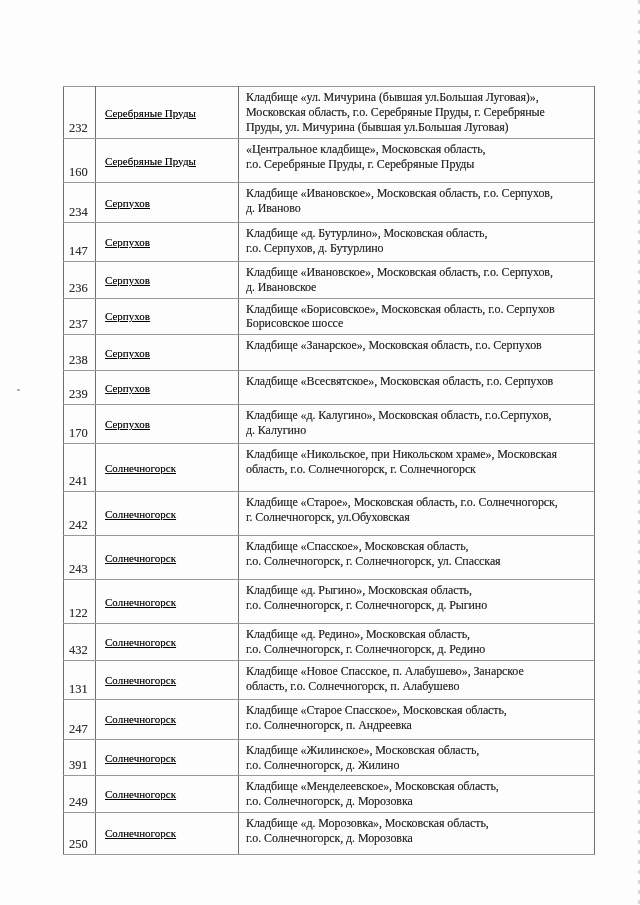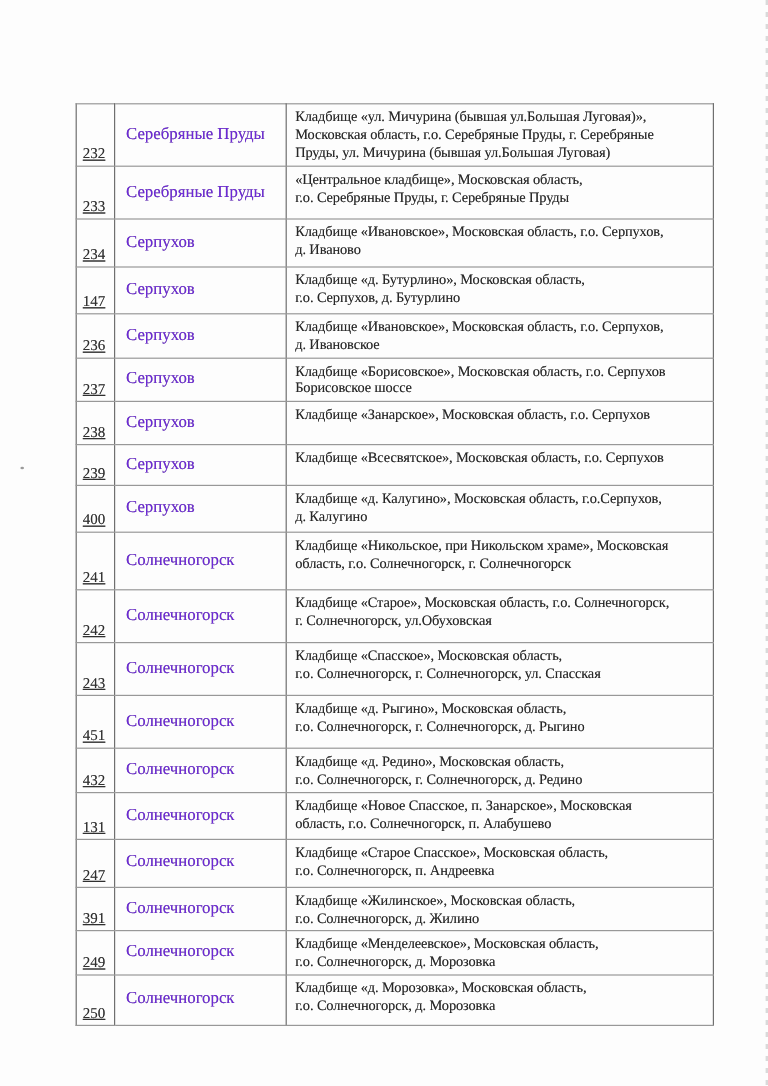--- a/index.html
+++ b/index.html
@@ -41,27 +41,27 @@
     border-top: 1px solid #989898;
     border-bottom: 1px solid #989898;
     text-shadow: 0 0 0.5px rgba(50,50,50,0.55);
     overflow: hidden;
   }
   td.num {
     vertical-align: bottom;
     padding: 16px 2px 2px 5px;
     font-size: 12.5px;
     color: #303030;
-    text-decoration: underline;
   }
   td.name {
     vertical-align: middle;
     padding: 2px 4px 2px 9px;
-    font-size: 14px;
-    color: #6d28d9;
+    font-size: 11px;
+    color: #000000;
+    text-decoration: underline;
   }
   td.desc {
     vertical-align: top;
     padding: 3px 6px 3px 7px;
     font-size: 12px;
     line-height: 14.8px;
     letter-spacing: -0.1px;
     white-space: pre-line;
     color: #282828;
   }
@@ -123,21 +123,21 @@
     </colgroup>
     <tbody id="table-body">
         <tr>
           <td class="num">232</td>
           <td class="name">Серебряные Пруды</td>
           <td class="desc">Кладбище «ул. Мичурина (бывшая ул.Большая Луговая)»,
 Московская область, г.о. Серебряные Пруды, г. Серебряные
 Пруды, ул. Мичурина (бывшая ул.Большая Луговая)</td>
         </tr>
         <tr>
-          <td class="num">233</td>
+          <td class="num">160</td>
           <td class="name">Серебряные Пруды</td>
           <td class="desc">«Центральное кладбище», Московская область,
 г.о. Серебряные Пруды, г. Серебряные Пруды</td>
         </tr>
         <tr>
           <td class="num">234</td>
           <td class="name">Серпухов</td>
           <td class="desc">Кладбище «Ивановское», Московская область, г.о. Серпухов,
 д. Иваново</td>
         </tr>
@@ -163,21 +163,21 @@
           <td class="num">238</td>
           <td class="name">Серпухов</td>
           <td class="desc">Кладбище «Занарское», Московская область, г.о. Серпухов</td>
         </tr>
         <tr>
           <td class="num">239</td>
           <td class="name">Серпухов</td>
           <td class="desc">Кладбище «Всесвятское», Московская область, г.о. Серпухов</td>
         </tr>
         <tr>
-          <td class="num">400</td>
+          <td class="num">170</td>
           <td class="name">Серпухов</td>
           <td class="desc">Кладбище «д. Калугино», Московская область, г.о.Серпухов,
 д. Калугино</td>
         </tr>
         <tr>
           <td class="num">241</td>
           <td class="name">Солнечногорск</td>
           <td class="desc">Кладбище «Никольское, при Никольском храме», Московская
 область, г.о. Солнечногорск, г. Солнечногорск</td>
         </tr>
@@ -187,35 +187,35 @@
           <td class="desc">Кладбище «Старое», Московская область, г.о. Солнечногорск,
 г. Солнечногорск, ул.Обуховская</td>
         </tr>
         <tr>
           <td class="num">243</td>
           <td class="name">Солнечногорск</td>
           <td class="desc">Кладбище «Спасское», Московская область,
 г.о. Солнечногорск, г. Солнечногорск, ул. Спасская</td>
         </tr>
         <tr>
-          <td class="num">451</td>
+          <td class="num">122</td>
           <td class="name">Солнечногорск</td>
           <td class="desc">Кладбище «д. Рыгино», Московская область,
 г.о. Солнечногорск, г. Солнечногорск, д. Рыгино</td>
         </tr>
         <tr>
           <td class="num">432</td>
           <td class="name">Солнечногорск</td>
           <td class="desc">Кладбище «д. Редино», Московская область,
 г.о. Солнечногорск, г. Солнечногорск, д. Редино</td>
         </tr>
         <tr>
           <td class="num">131</td>
           <td class="name">Солнечногорск</td>
-          <td class="desc">Кладбище «Новое Спасское, п. Занарское», Московская
+          <td class="desc">Кладбище «Новое Спасское, п. Алабушево», Занарское
 область, г.о. Солнечногорск, п. Алабушево</td>
         </tr>
         <tr>
           <td class="num">247</td>
           <td class="name">Солнечногорск</td>
           <td class="desc">Кладбище «Старое Спасское», Московская область,
 г.о. Солнечногорск, п. Андреевка</td>
         </tr>
         <tr>
           <td class="num">391</td>

